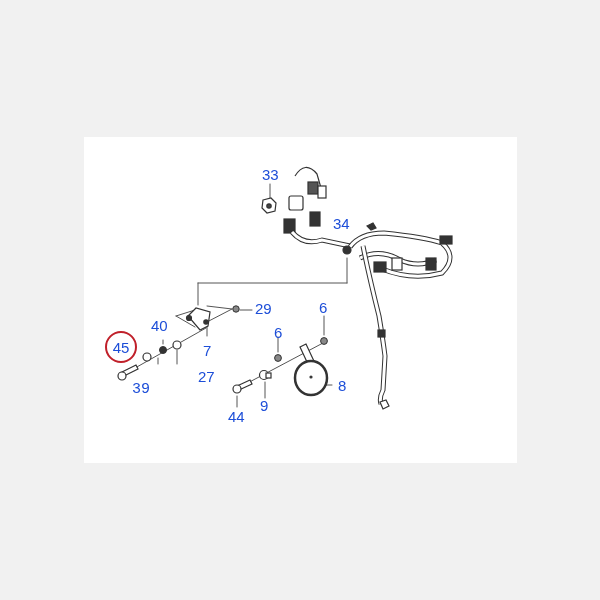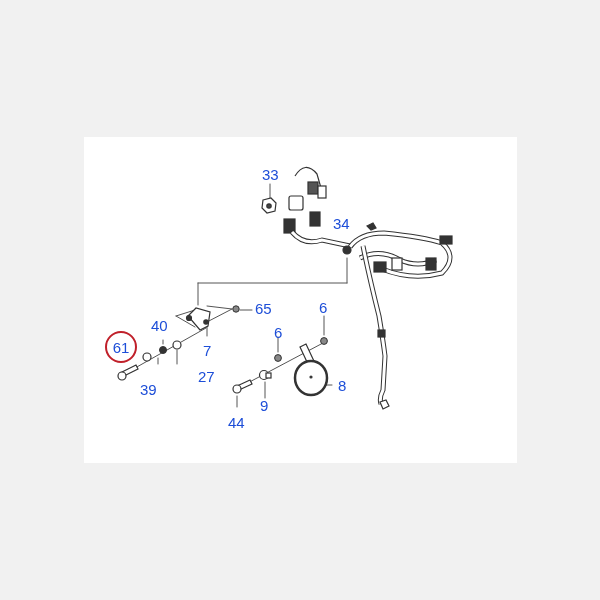--- a/index.html
+++ b/index.html
@@ -130,25 +130,25 @@
   </g>
 
   <g stroke="#333" stroke-width="1.2" fill="#fff">
     <path d="M237 386 l13 -6 l2 4 l-13 6 z"></path>
     <circle cx="237" cy="389" r="4"></circle>
   </g>
 </svg>
 
 <div class="callout" style="left:262px; top:167px;">33</div>
 <div class="callout" style="left:333px; top:216px;">34</div>
-<div class="callout" style="left:255px; top:301px;">65</div>
+<div class="callout" style="left:255px; top:301px;">29</div>
 <div class="callout" style="left:151px; top:318px;">40</div>
 <div class="callout" style="left:203px; top:343px;">7</div>
 <div class="callout" style="left:319px; top:300px;">6</div>
 <div class="callout" style="left:274px; top:325px;">6</div>
 <div class="callout highlight" style="left:105px; top:331px;">
-    <span>61</span>
+    <span>45</span>
   </div>
-<div class="callout" style="left:140px; top:382px;">39</div>
+<div class="callout" style="left:132px; top:382px;font-family:Liberation Mono, monospace;">39</div>
 <div class="callout" style="left:170px; top:369px;margin-left:28px;">27</div>
 <div class="callout" style="left:338px; top:378px;">8</div>
-<div class="callout" style="left:228px; top:409px;margin-top:6px;">44</div>
+<div class="callout" style="left:228px; top:409px;">44</div>
 <div class="callout" style="left:260px; top:398px;">9</div>
 
 </body></html>

